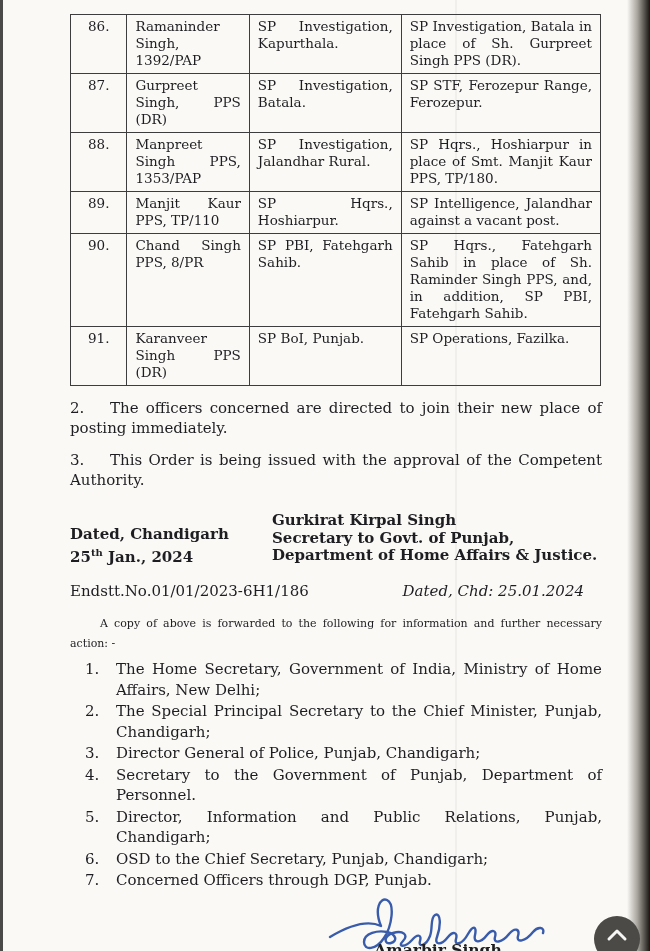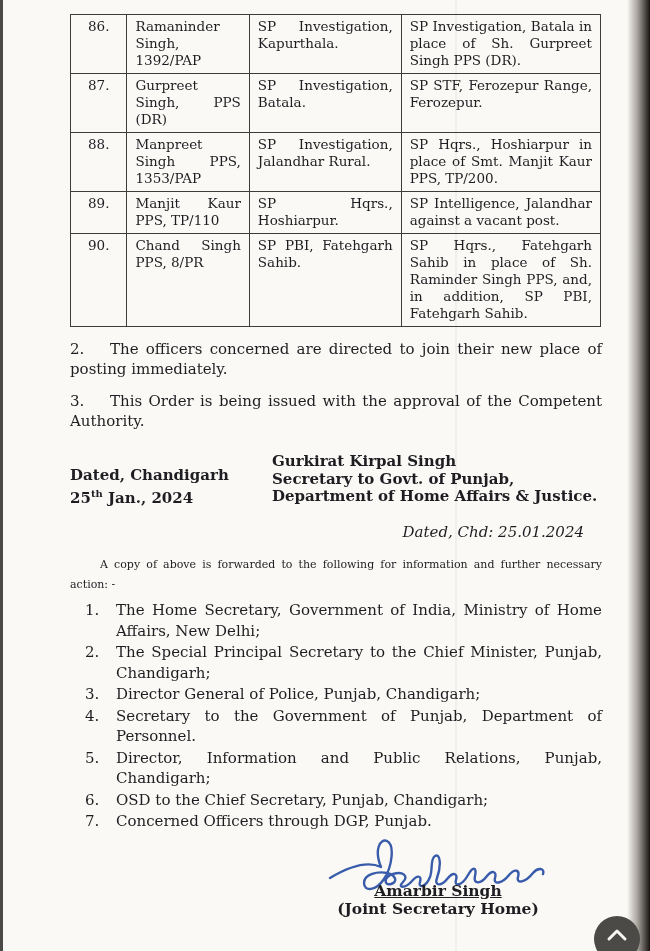--- a/index.html
+++ b/index.html
@@ -103,37 +103,43 @@
             <td class="sr">87.</td>
             <td>Gurpreet Singh, PPS (DR)</td>
             <td>SP Investigation, Batala.</td>
             <td>SP STF, Ferozepur Range, Ferozepur.</td>
           </tr>
 
           <tr>
             <td class="sr">88.</td>
             <td>Manpreet Singh PPS, 1353/PAP</td>
             <td>SP Investigation, Jalandhar Rural.</td>
-            <td>SP Hqrs., Hoshiarpur in place of Smt. Manjit Kaur PPS, TP/200.</td>
+            <td>SP Hqrs., Hoshiarpur in place of Smt. Manjit Kaur PPS, TP/180.</td>
           </tr>
 
           <tr>
             <td class="sr">89.</td>
             <td>Manjit Kaur PPS, TP/110</td>
             <td>SP Hqrs., Hoshiarpur.</td>
             <td>SP Intelligence, Jalandhar against a vacant post.</td>
           </tr>
 
           <tr>
             <td class="sr">90.</td>
             <td>Chand Singh PPS, 8/PR</td>
             <td>SP PBI, Fatehgarh Sahib.</td>
             <td>SP Hqrs., Fatehgarh Sahib in place of Sh. Raminder Singh PPS, and, in addition, SP PBI, Fatehgarh Sahib.</td>
           </tr>
 
+          <tr>
+            <td class="sr">91.</td>
+            <td>Karanveer Singh PPS (DR)</td>
+            <td>SP BoI, Punjab.</td>
+            <td>SP Operations, Fazilka.</td>
+          </tr>
 
       </tbody>
     </table>
 
     <p class="num-para"><span class="pnum">2.</span><span>The officers concerned are directed to join their new place of posting immediately.</span></p>
 
     <p class="num-para"><span class="pnum">3.</span><span>This Order is being issued with the approval of the Competent Authority.</span></p>
 
     <div class="sign1-row">
       <div class="dateline">
@@ -141,20 +147,21 @@
         <div><span>25</span><sup class="th">th</sup><span> Jan., 2024</span></div>
       </div>
       <div class="signatory1">
         <div>Gurkirat Kirpal Singh</div>
         <div>Secretary to Govt. of Punjab,</div>
         <div>Department of Home Affairs &amp; Justice.</div>
       </div>
     </div>
 
     <div class="endstt-row">
+      <span>Endstt.No.01/01/2023-6H1/186</span>
       <span class="endstt-date">Dated, Chd: 25.01.2024</span>
     </div>
 
     <p class="copy-para">A copy of above is forwarded to the following for information and further necessary action: -</p>
 
     <div class="recipients">
 
         <div class="li">
           <span class="li-num">1.</span>
           <span class="li-text">The Home Secretary, Government of India, Ministry of Home Affairs, New Delhi;</span>

